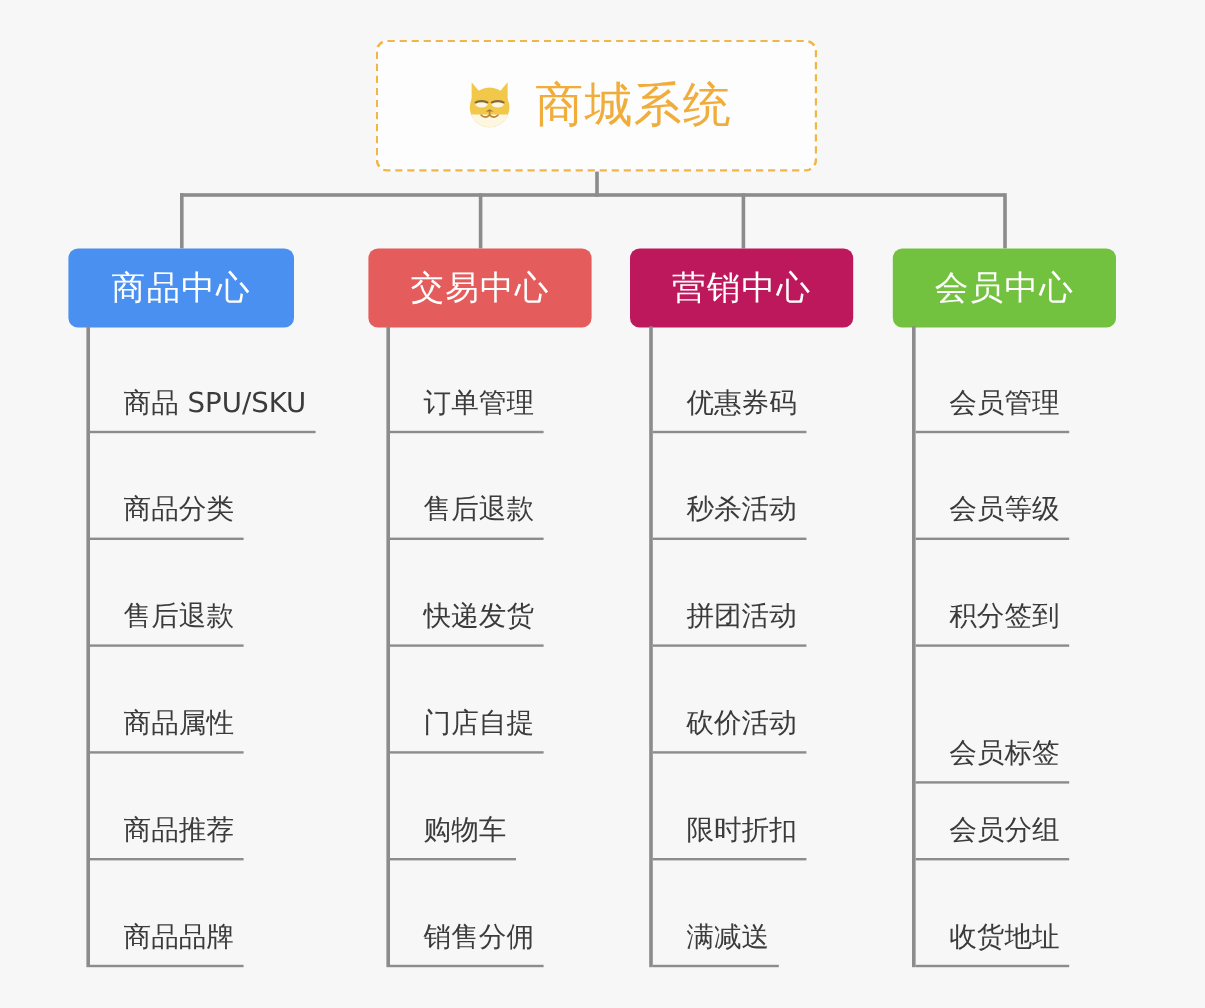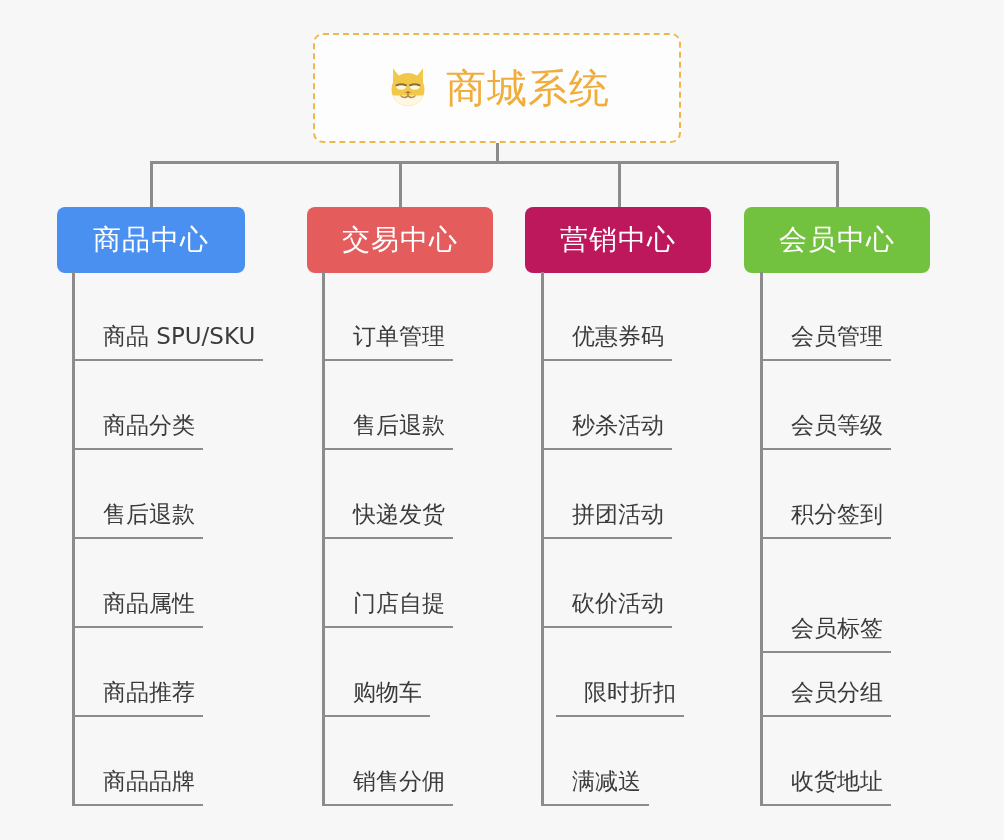--- a/index.html
+++ b/index.html
@@ -193,21 +193,21 @@
     <div class="leaf" style="top:89px;">
       <span class="leaf-label" style="border-bottom-color: rgb(140, 140, 140);">秒杀活动</span>
     </div>
     <div class="leaf" style="top:178px;">
       <span class="leaf-label" style="border-bottom-color: rgb(140, 140, 140);">拼团活动</span>
     </div>
     <div class="leaf" style="top:267px;">
       <span class="leaf-label" style="border-bottom-color: rgb(140, 140, 140);">砍价活动</span>
     </div>
     <div class="leaf" style="top:356px;">
-      <span class="leaf-label" style="border-bottom-color: rgb(140, 140, 140); margin-left: 12px;">限时折扣</span>
+      <span class="leaf-label" style="border-bottom-color: rgb(140, 140, 140);">限时折扣</span>
     </div>
     <div class="leaf" style="top:445px;">
       <span class="leaf-label" style="border-bottom-color: rgb(140, 140, 140);">满减送</span>
     </div>
   </div>
 
   <div class="cat-card" style="left: 744px; top: 207px; width: 186px; background: rgb(115, 194, 63);">
     <span>会员中心</span>
   </div>
   <div class="branch" style="left:760px; top:272px; width:200px; height:534px;">

